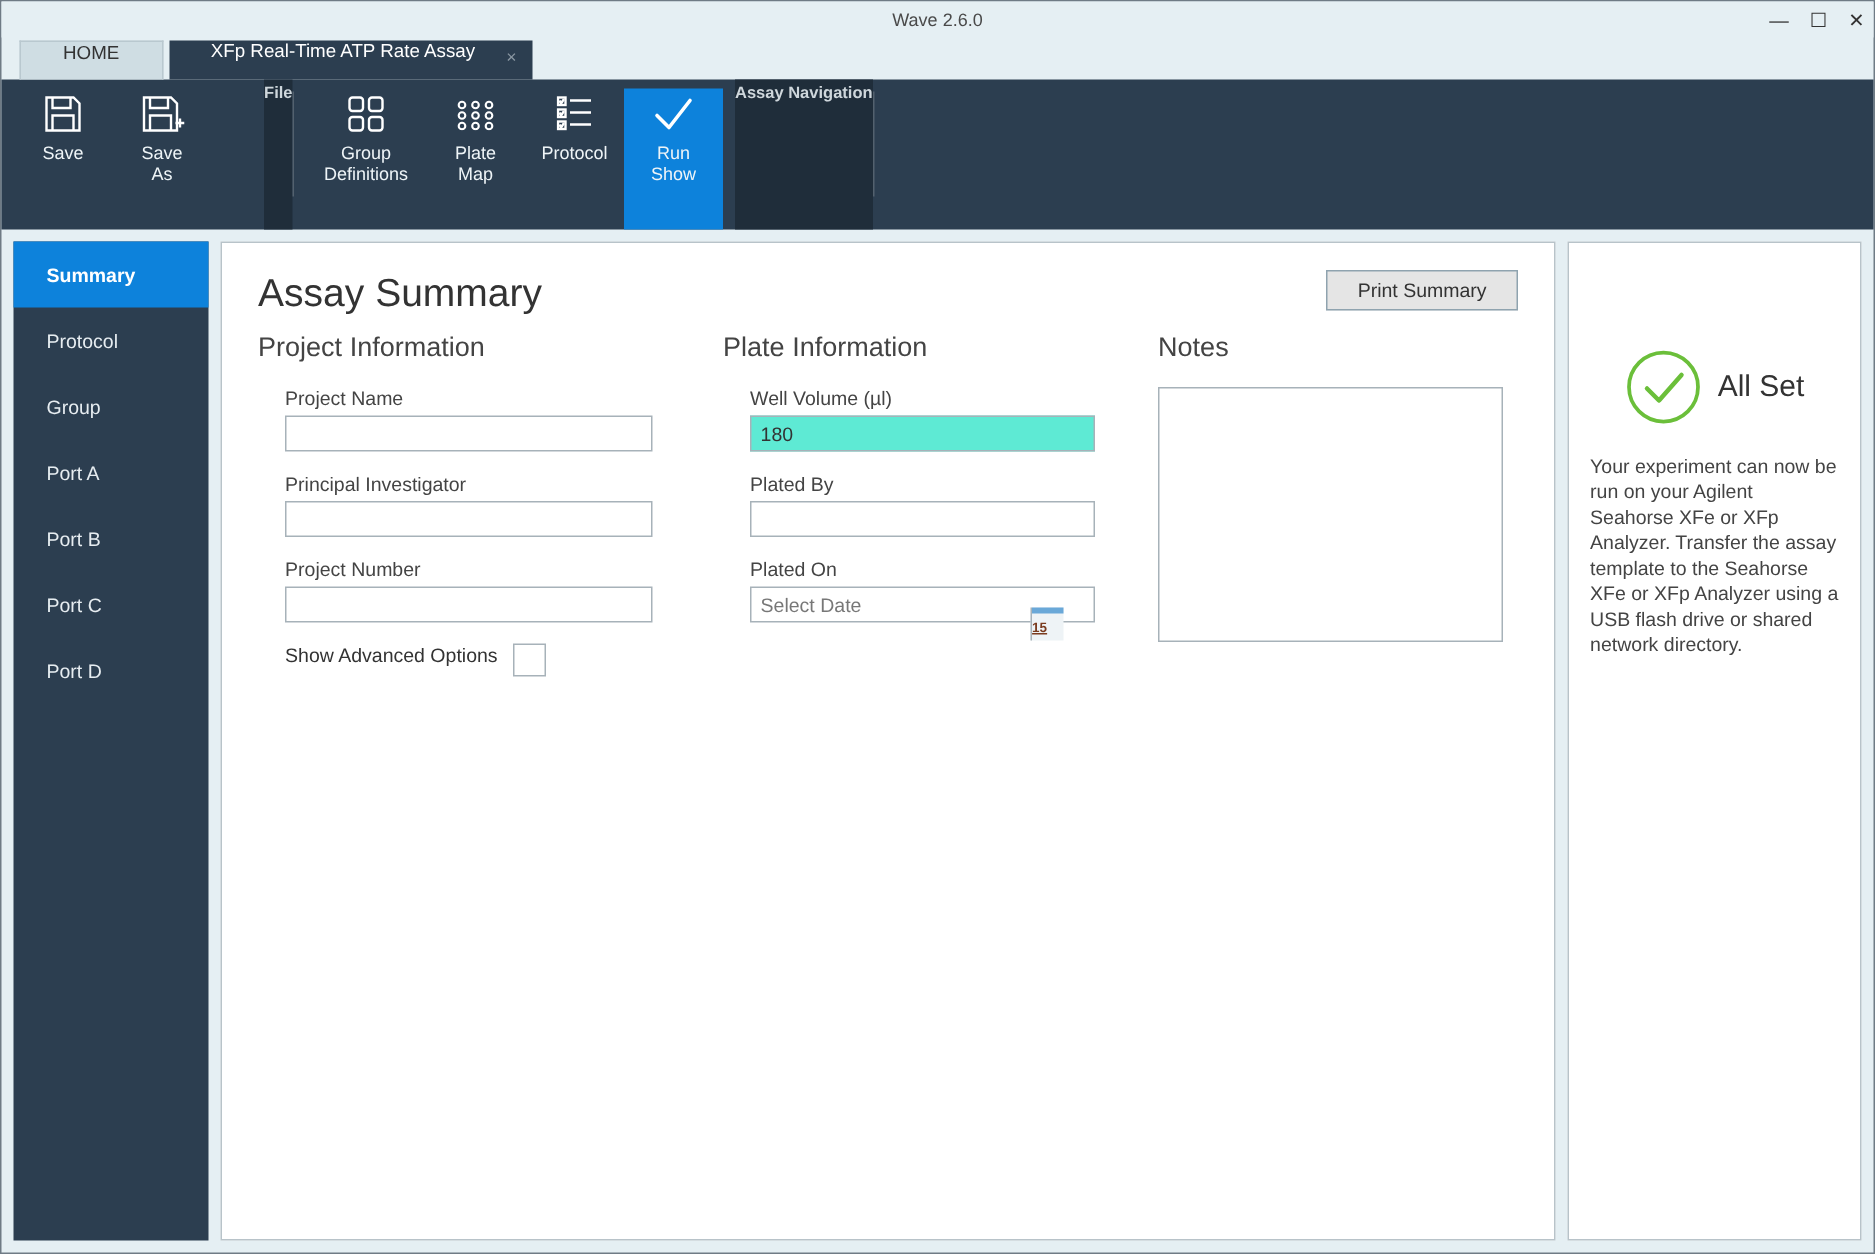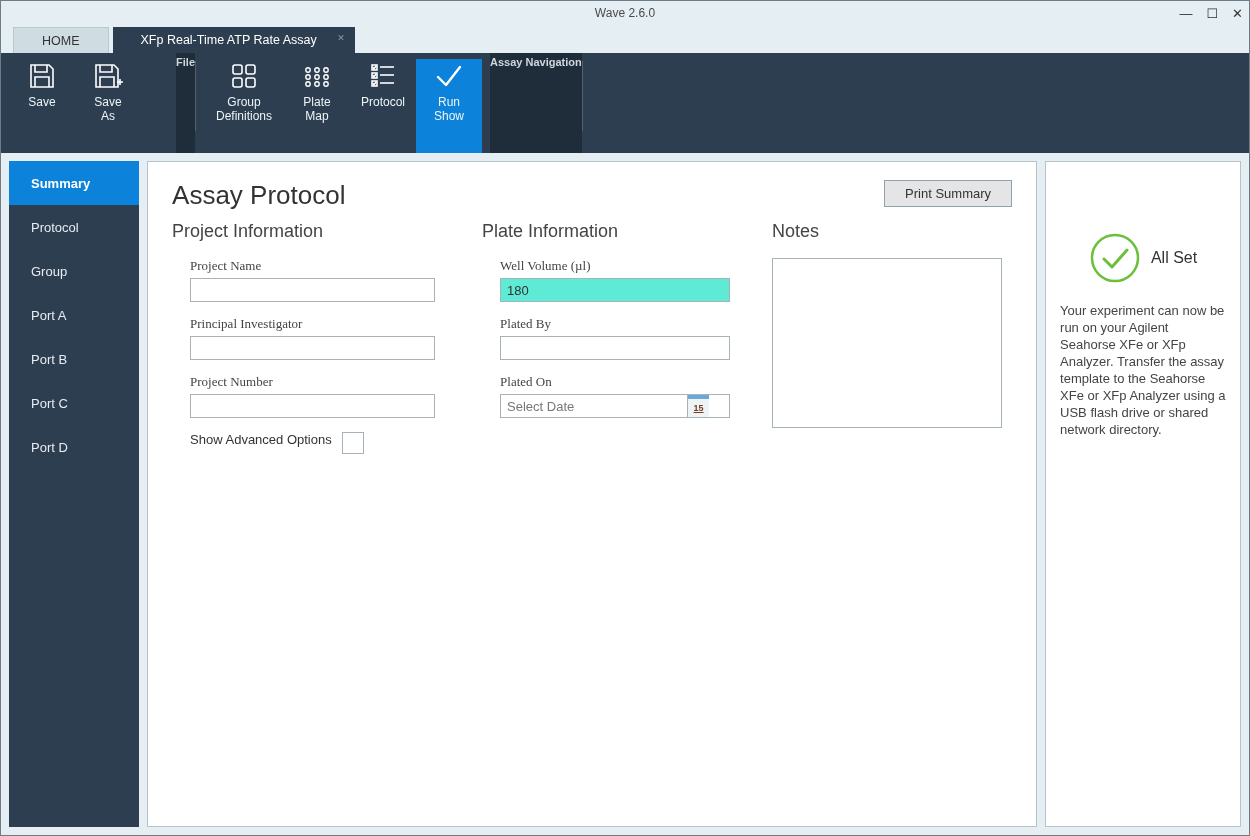--- a/index.html
+++ b/index.html
@@ -8,21 +8,21 @@
 
   .window { width:1250px; height:836px; margin:0 auto; background:#e5eff3; border:1px solid #6f7b85; position:relative; display:flex; flex-direction:column; }
 
   
   .titlebar { height:24px; background:#e5eff3; position:relative; display:flex; align-items:center; justify-content:center; font-size:12px; color:#4a4a4a; }
   .titlebar .win-controls { position:absolute; right:6px; top:0; height:24px; display:flex; align-items:center; gap:14px; font-family: "Segoe UI Symbol", sans-serif; }
   .titlebar .win-controls span { cursor:default; font-size:13px; color:#333; }
 
   
   .tabrow { height:28px; display:flex; align-items:flex-end; padding-left:12px; }
-  .tab { height:26px; padding:0 28px; display:flex; align-items:center; font-size:12.5px; position:relative; }
+  .tab { height:26px; padding:0 28px; display:flex; font-size:12.5px; position:relative; }
   .tab.home { background:#cfdde3; color:#333; border:1px solid #b9c8cf; border-bottom:none; margin-right:4px; }
   .tab.active { background:#2c3e50; color:#fff; padding-right:38px; }
   .tab.active::after { content:"✕"; position:absolute; right:10px; top:6px; font-size:9px; color:#8a97a2; }
 
   
   .ribbon { height:100px; background:#2c3e50; color:#eef4f7; display:flex; padding:0; }
   .ribbon-group { display:flex; flex-direction:row; }
   .ribbon-items { display:flex; padding:6px 8px 0 8px; flex:1; }
   .ribbon-label { background:#1f2d3a; font-size:11px; text-align:center; padding:3px 0; color:#cfd7dc;font-weight:bold; }
   .ribbon-sep { width:1px; background:#53616e; margin:8px 0 22px 0; }
@@ -43,40 +43,40 @@
 
   
   .main-panel { flex:1; background:#fff; border:1px solid #b8c3c9; padding:18px 24px; position:relative; }
   .main-panel h1 { font-weight:400; font-size:26px; margin:0 0 10px 0; color:#333; }
   .print-btn { position:absolute; top:18px; right:24px; background:#e5e5e5; border:1px solid #8fa3af; padding:5px 20px; font-size:13px; color:#333; cursor:default; }
 
   .cols { display:flex; gap:30px; }
   .col { }
   .col h2 { font-weight:400; font-size:18px; margin:0 0 16px 0; color:#444; }
   .col .sub { padding-left:18px; }
-  .field-label { font-size:13px; color:#444; margin-bottom:4px;font-family:Liberation Serif, serif; }
+  .field-label { font-size:13px; color:#444; margin-bottom:4px; }
   .field-input { width:245px; height:24px; border:1px solid #a7b2b9; background:#fff; padding:0 6px; font-size:13px; margin-bottom:14px; display:block; }
   .field-input.readonly { background:#5eead4; color:#333; }
   .col.plate .field-input { width:230px; }
   .date-wrap { position:relative; width:210px; }
-  .date-wrap .cal-btn { position:absolute; right:1px; top:1px; width:22px; height:22px; background:#eef3f6; border-left:1px solid #a7b2b9; display:flex; align-items:center; justify-content:center; font-size:9px; color:#7a3b1f; flex-direction:column; line-height:8px;text-decoration:underline; }
+  .date-wrap .cal-btn { position:absolute; right:1px; top:14px; width:22px; height:22px; background:#eef3f6; border-left:1px solid #a7b2b9; display:flex; align-items:flex-start; justify-content:center; font-size:9px; color:#7a3b1f; flex-direction:column; line-height:8px;text-decoration:underline; }
   .date-wrap .cal-btn .bar { height:4px; width:100%; background:#6aa8d8; position:absolute; top:0; left:0; }
   .date-wrap .cal-btn .num { margin-top:4px; font-weight:bold; }
 
   .adv-row { display:flex; gap:10px; padding-left:18px; margin-top:2px; }
   .adv-row .chk { width:22px; height:22px; border:1px solid #a7b2b9; background:#fff; }
 
   .notes-col h2 { margin-bottom:16px; }
   .notes-box { width:230px; height:170px; border:1px solid #a7b2b9; background:#fff; }
 
   
   .right-panel { width:215px; background:#fff; border:1px solid #b8c3c9; padding:70px 14px 14px 14px; text-align:left; }
   .allset-row { display:flex; align-items:center; gap:10px; justify-content:center; margin-bottom:18px; }
   .allset-row .big-check { width:52px; height:52px; }
-  .allset-row .lbl { font-size:16px; color:#333; }
+  .allset-row .lbl { font-size:20px; color:#333; }
   .right-panel p { font-size:13px; color:#444; line-height:17px; margin:0; }
 
   svg { display:block; }
 </style>
 </head>
 <body>
 
 <div class="window">
 
   <div class="titlebar">
@@ -212,21 +212,21 @@
         </div>
       <div class="side-item">
           <span>Port C</span>
         </div>
       <div class="side-item">
           <span>Port D</span>
         </div>
     </div>
 
     <div class="main-panel">
-      <h1>Assay Protocol</h1>
+      <h1>Assay Summary</h1>
       <div class="print-btn"><span>Print Summary</span></div>
 
       <div class="cols">
 
         <div class="col" style="width:280px;">
           <h2>Project Information</h2>
           <div class="sub">
             <div class="field-label">Project Name</div>
             <input class="field-input" value="" style="">
             <div class="field-label">Principal Investigator</div>

